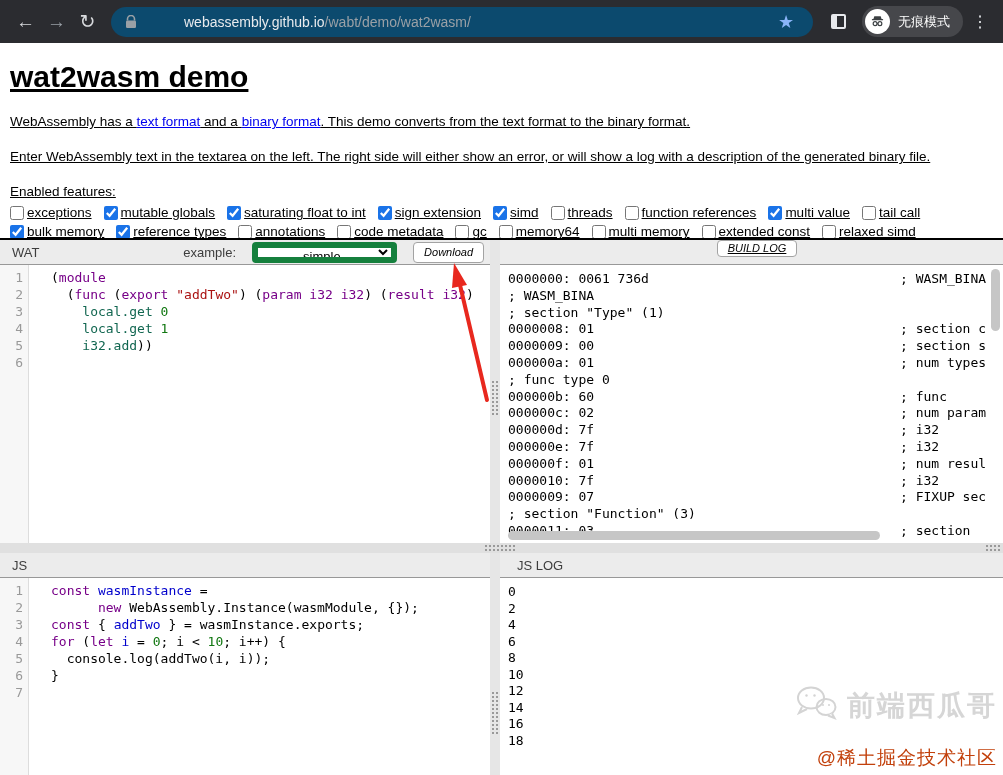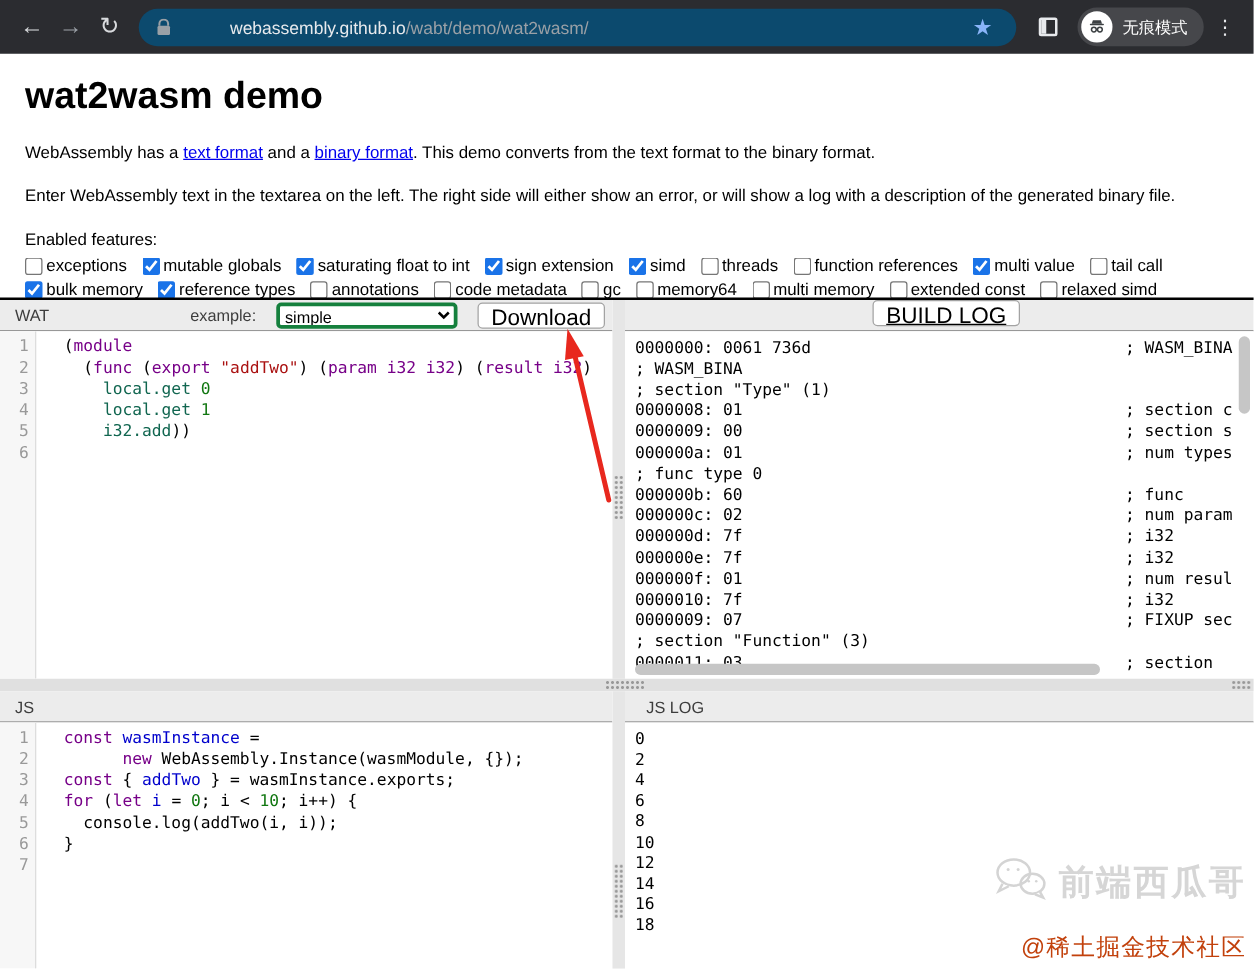--- a/index.html
+++ b/index.html
@@ -16,21 +16,21 @@
   .url-path { color:#9aa0a6; }
   .star-icon { color:#8ab4f8; font-size:18px; width:26px; text-align:center; flex:none; }
   .panel-sq { width:15px; height:15px; border:2px solid #e8eaed; border-radius:2px; position:relative; margin:0 10px; flex:none; }
   .panel-sq::after { content:""; position:absolute; left:0; top:0; bottom:0; width:4px; background:#e8eaed; }
   .incog-pill { background:#46474b; border-radius:16px; height:31px; display:flex; align-items:center; padding:0 13px 0 3px; margin-left:6px; flex:none; }
   .incog-circle { width:25px; height:25px; border-radius:50%; background:#fff; display:flex; align-items:center; justify-content:center; margin-right:8px; }
   .incog-label { color:#fff; font-size:13px; }
   .menu-dots { color:#e8eaed; font-size:16px; width:26px; text-align:center; letter-spacing:0; margin-left:4px; flex:none; }
 
   
-  .content { padding:0 20px; }
+  .content { padding:0 10px;text-decoration:underline; }
   .page-title { font-size:30px; font-weight:700; color:#000; padding:17px 0 0 0; }
   .para { font-size:13.5px; color:#000; margin-top:20px; }
   .para a { color:#0000ee; text-decoration:underline; cursor:pointer; }
   .features-label { font-size:13.5px; margin-top:20px; }
   .features { display:flex; flex-wrap:wrap; column-gap:12px; row-gap:4px; max-width:930px; margin-top:6px; }
   .feature { display:flex; align-items:center; gap:3px; font-size:13.5px; white-space:nowrap; }
   .feature input { width:14px; height:14px; accent-color:#1a73e8; }
 
   
   .workspace { position:absolute; top:238px; left:0; width:1003px; bottom:0; display:flex; flex-direction:column; }
@@ -38,23 +38,23 @@
   .bottom-section { flex:1; display:flex; min-height:0; }
   .panel { display:flex; flex-direction:column; overflow:hidden; min-width:0; }
   .panel.pleft { width:490px; flex:none; }
   .panel.pright { flex:1; }
   .v-divider { width:10px; background:#e6e6e6; flex:none; position:relative; }
   .h-divider { height:10px; background:#e0e0e0; position:relative; flex:none; }
   .grip { position:absolute; background-image:radial-gradient(#999 1px, transparent 1.3px); background-size:4px 4px; }
 
   .panel-toolbar { height:25px; flex:none; background:#ececec; border-bottom:1px solid #989898; display:flex; align-items:center; padding:0 6px 0 12px; gap:16px; font-size:13px; color:#3d3d3d; }
   .spacer { flex:1; }
-  .btn { font-family:"Liberation Sans",sans-serif; font-size:18px; background:#fff; border:1px solid #a3a3a3; border-radius:4px; padding:1px 10px 2px; height:21px; color:#000; cursor:pointer; }
+  .btn { font-family:"Liberation Sans",sans-serif; font-size:11px; background:#fff; border:1px solid #a3a3a3; border-radius:4px; padding:1px 10px 2px; height:21px; color:#000; cursor:pointer;font-style:italic; }
   .btn.active span { text-decoration:underline; }
-  select.example { width:145px; height:21px; font-size:13px; border:3px solid #15803d; border-radius:4px; background:#fff; }
+  select.example { width:145px; height:21px; font-size:13px; border:6px solid #15803d; border-radius:4px; background:#fff;padding-left:41px; }
 
   .editor { flex:1; display:flex; overflow:hidden; position:relative; background:#fff; min-height:0; }
   .gutter { width:29px; flex:none; background:#f7f7f7; border-right:1px solid #ddd; color:#999;
             font:13px "DejaVu Sans Mono",monospace; text-align:right; padding:4px 5px 0 0; line-height:17px; }
   .codelines { flex:1; font:13px "DejaVu Sans Mono",monospace; padding:4px 0 0 6px; line-height:17px; white-space:pre; overflow:hidden;margin-left:16px; }
   .tok-kw { color:#770088; } .tok-str { color:#aa1111; } .tok-num { color:#117711; }
   .tok-op { color:#116650; } .tok-def { color:#0000cc; } .tok-p { color:#000; }
 
   .loglines { flex:1; font:13px "DejaVu Sans Mono",monospace; line-height:16.8px; padding:6px 0 0 8px; overflow:hidden; }
   .logline { display:flex; white-space:pre; color:#000; }

